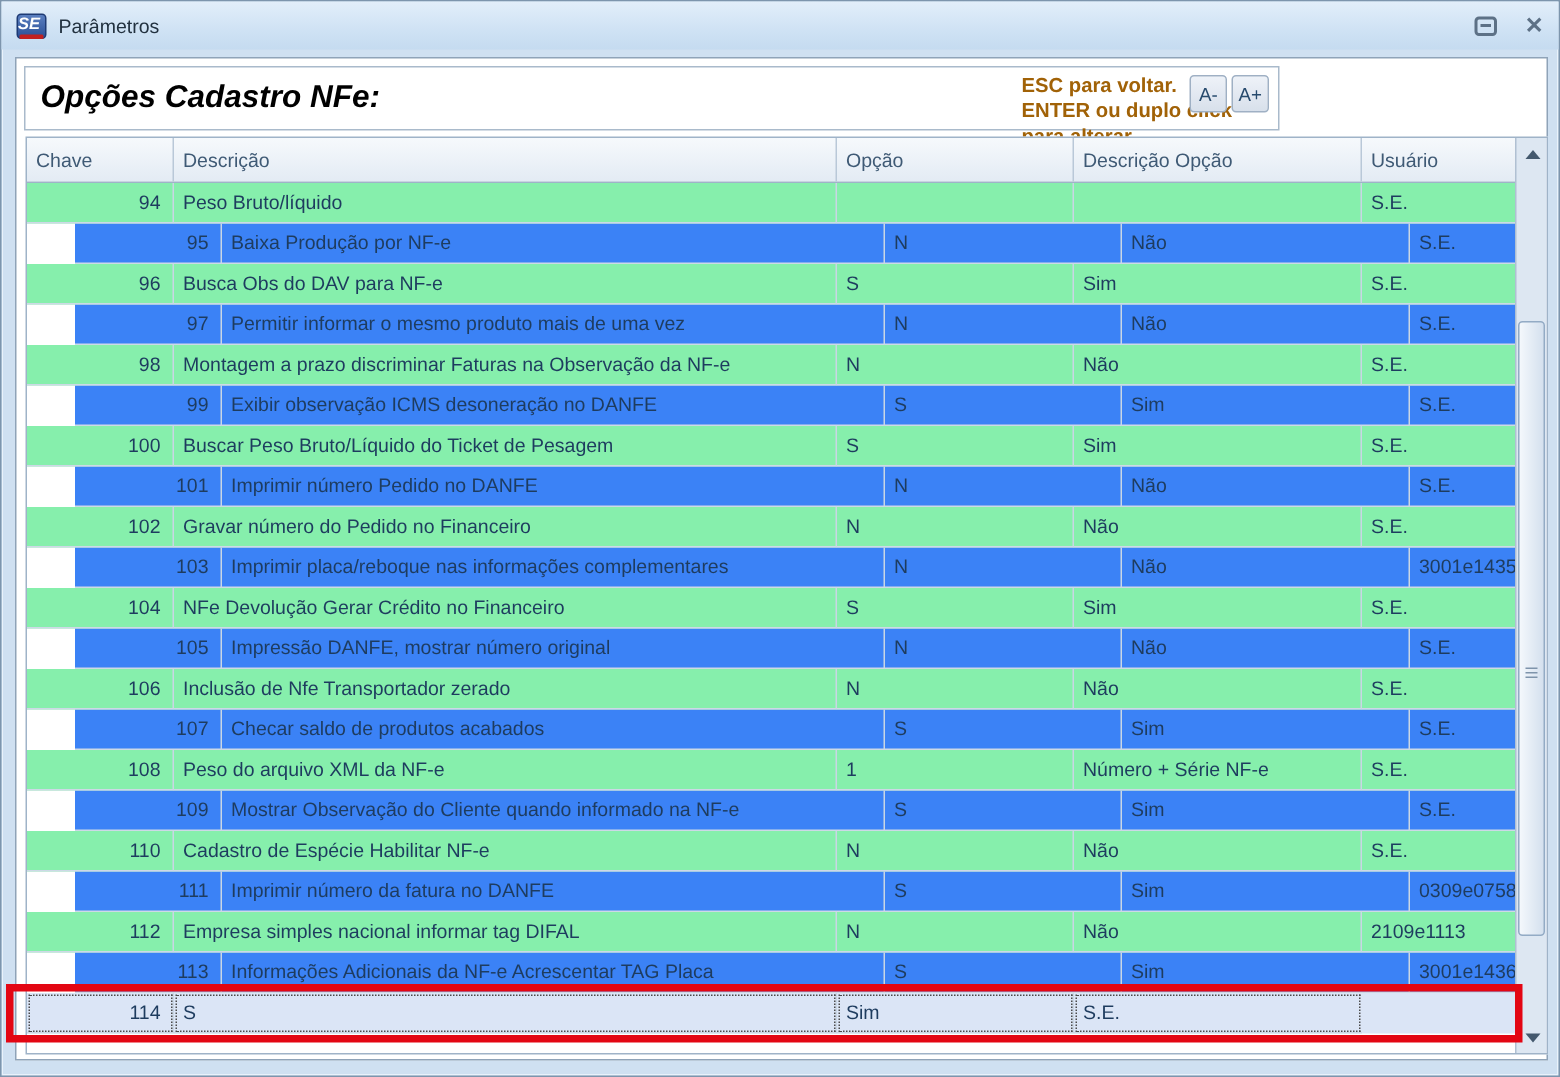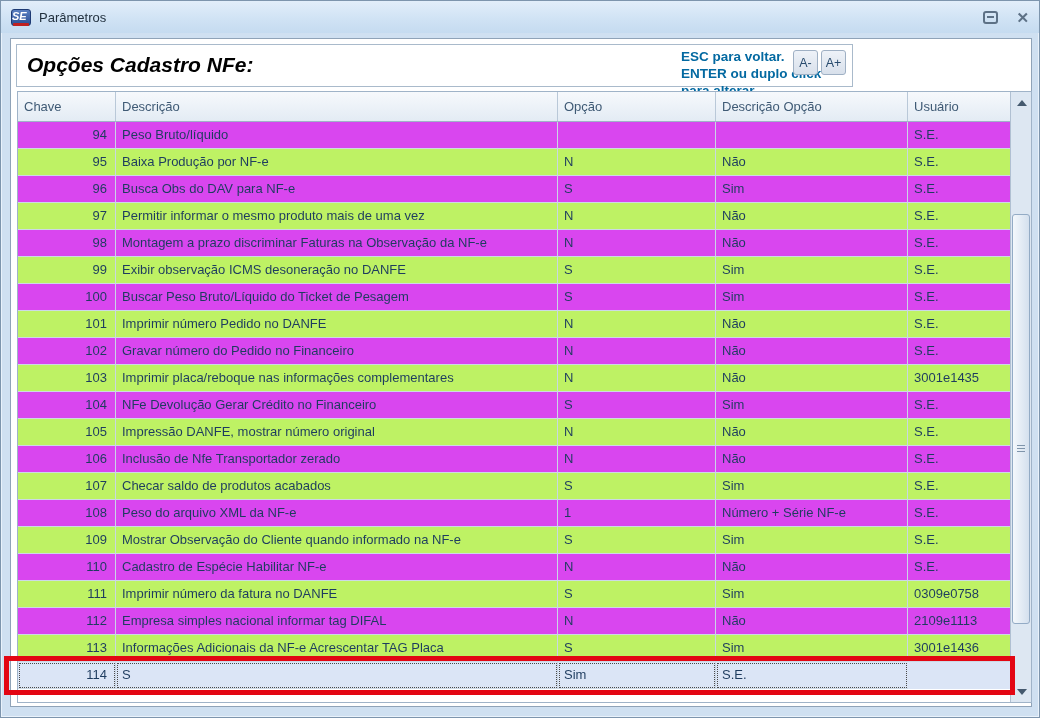--- a/index.html
+++ b/index.html
@@ -31,40 +31,40 @@
   
   .panel { position:absolute; left:9px; top:37px; width:1022px; height:669px;
     background:#fff; border:1px solid #8fa3b8; }
 
   
   .header-panel { position:absolute; left:5px; top:5px; width:837px;
     height:43px; background:#fff; border:1px solid #a9bacb; }
   .page-title { position:absolute; left:10px; top:8px; font-size:21px;
     font-weight:bold; font-style:italic; color:#000; letter-spacing:0; }
   .hints { position:absolute; left:664px; top:3px; font-size:13.5px;
-    font-weight:bold; color:#0369a1; line-height:17px; }
+    font-weight:bold; color:#a16207; line-height:17px; }
   .font-buttons { position:absolute; right:6px; top:5px; display:flex; gap:3px; }
   .font-buttons button { width:25px; height:25px; font-size:12.5px;
     color:#274a6d; background:linear-gradient(#eef2f8,#d8e0eb);
     border:1px solid #9fb0c4; border-radius:3px; cursor:pointer;
     font-family:"Liberation Sans", sans-serif; }
 
   
   .grid { position:absolute; left:6px; top:52px; width:1015px; height:612px;
     border:1px solid #9fb3c8; background:#fff; overflow:hidden; }
   .cells { position:absolute; left:0; top:0; width:992px; }
   .ghead { display:grid; grid-template-columns:98px 442px 158px 192px 1fr;
     height:30px; background:linear-gradient(#f6f9fc,#e3ebf4);
     border-bottom:1px solid #9fb3c8; }
   .ghead .hcell { font-size:13px; color:#3f5a75; padding:7px 0 0 6px;
     border-right:1px solid #b9c8d8; overflow:hidden; white-space:nowrap; }
   .trow { display:grid; grid-template-columns:98px 442px 158px 192px 1fr;
     height:27px; cursor:default; }
-  .trow.even { background:#d946ef; }
-  .trow.odd  { background:#bef264; }
+  .trow.even { background:#86efac; }
+  .trow.odd  { background:#3b82f6;margin-left:32px; }
   .trow.selected { background:#dbe5f6; }
   .cell { font-size:13px; color:#1e3c5f; line-height:26px;
     border-right:1px solid #c9d6e4; border-bottom:1px solid #cdd9e6;
     overflow:hidden; white-space:nowrap; padding-left:6px; }
   .cell.num { text-align:right; padding-right:8px; padding-left:0; }
   .trow.selected .cell { outline:1px dotted #4a4a4a; outline-offset:-2px; }
 
   
   .scrollbar { position:absolute; right:0; top:0; width:21px; height:610px;
     background:#dde7f2; border-left:1px solid #b0c0d2; }

